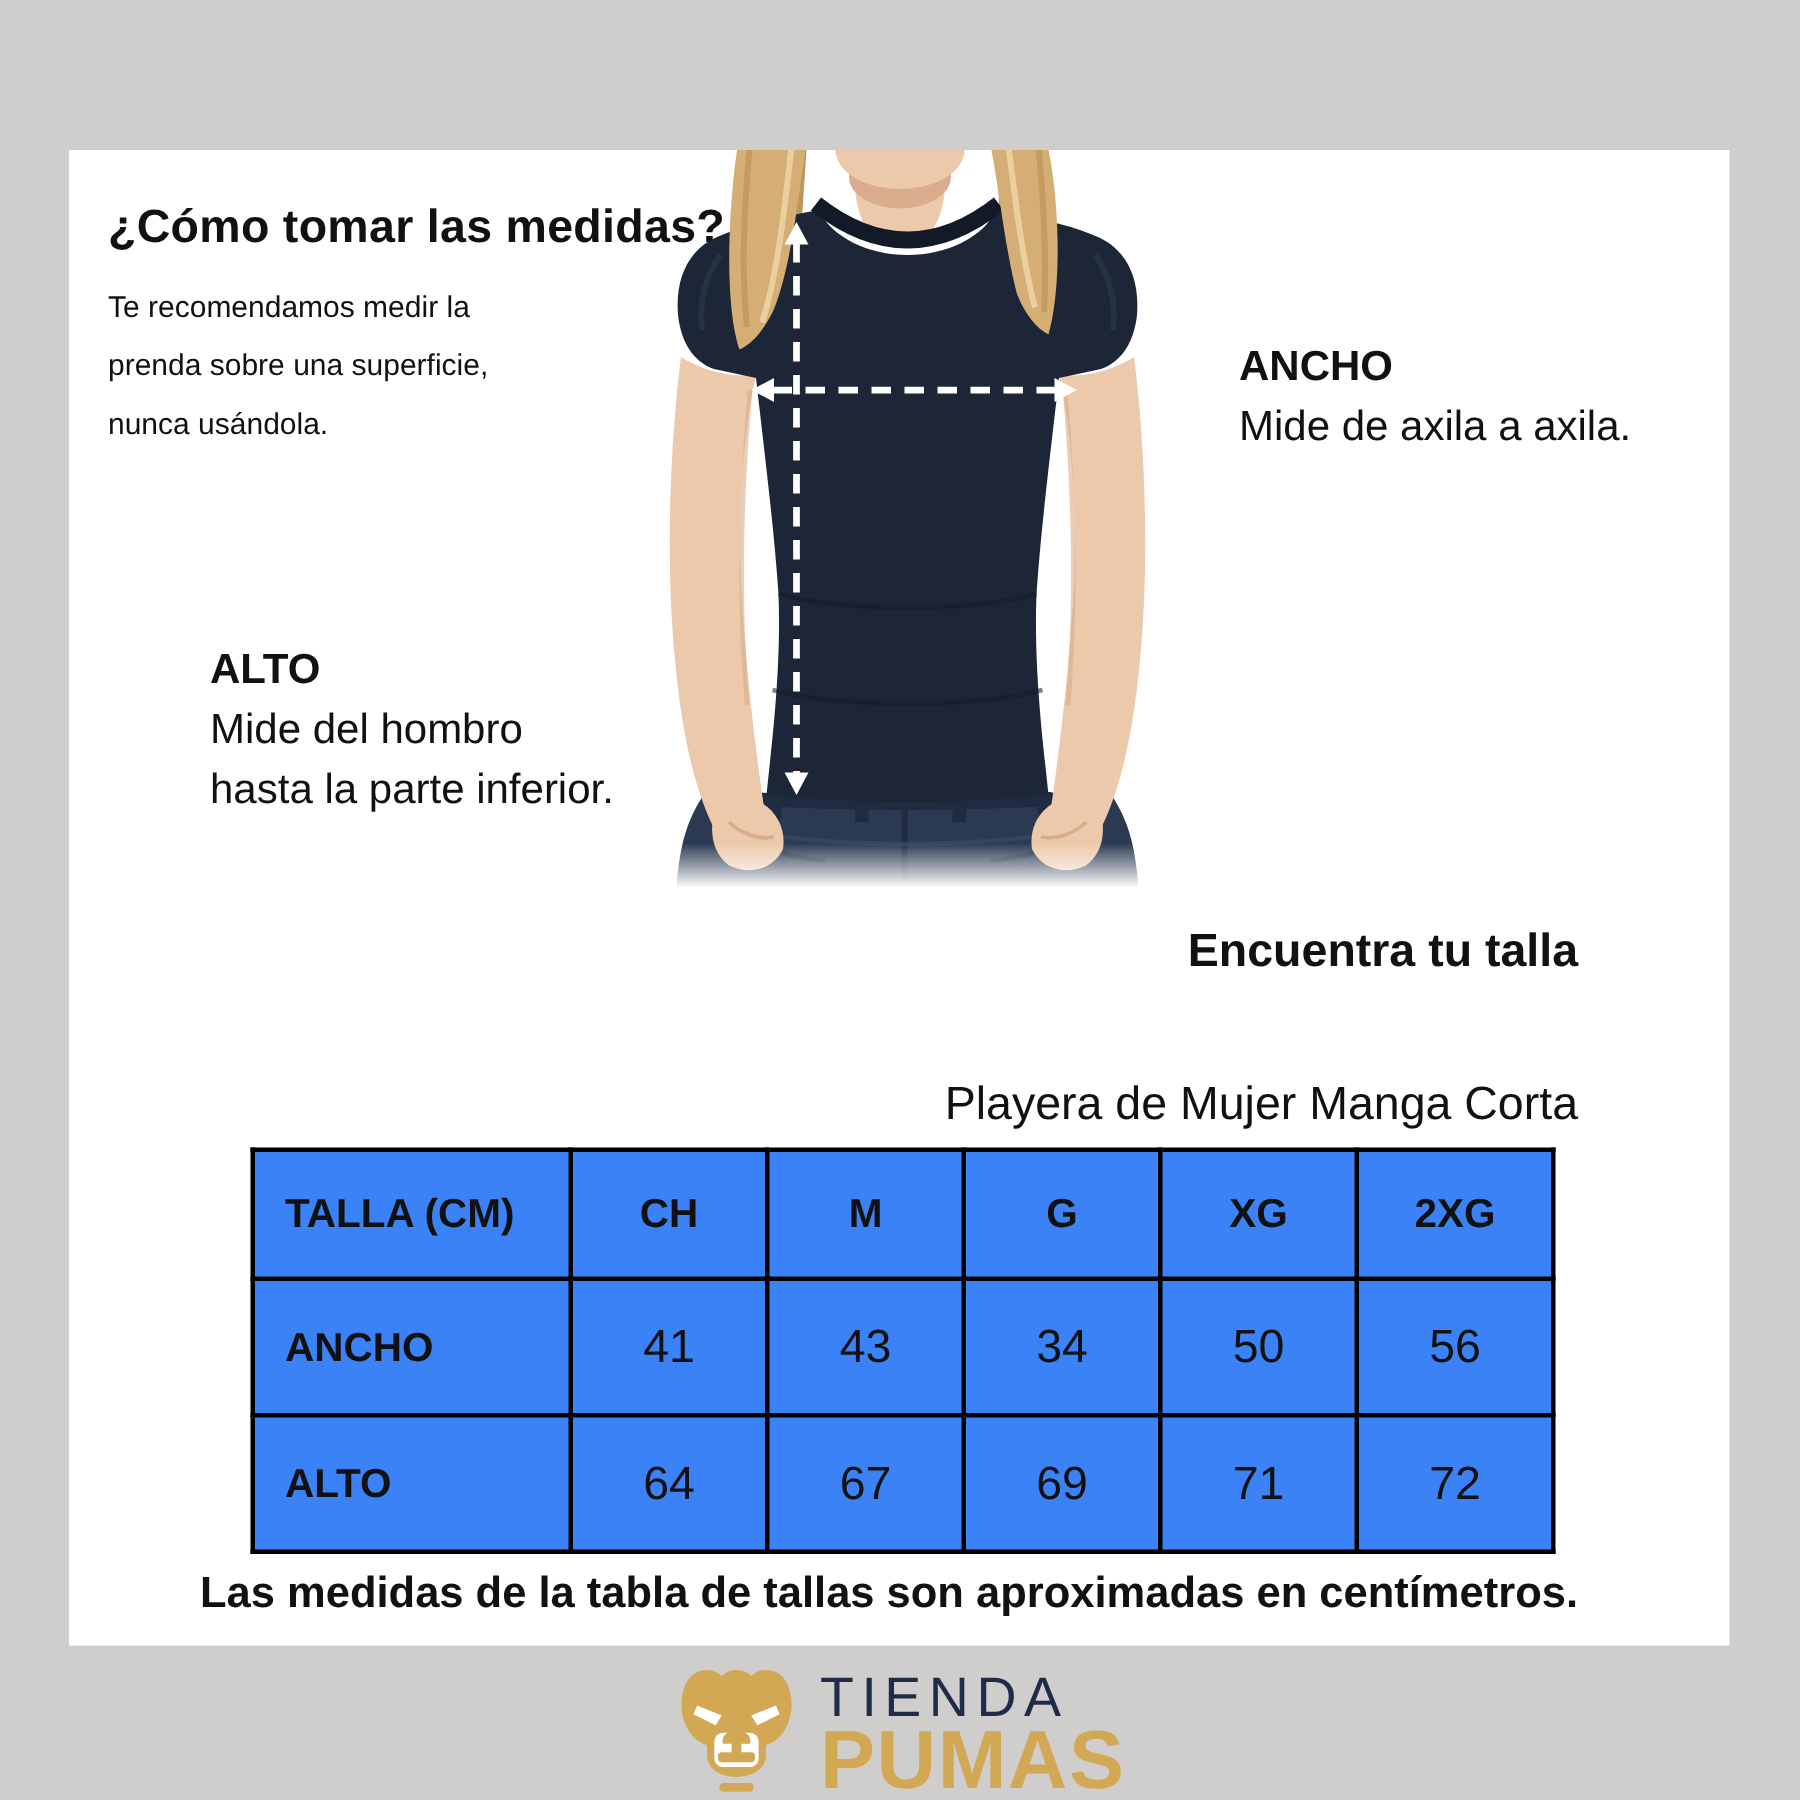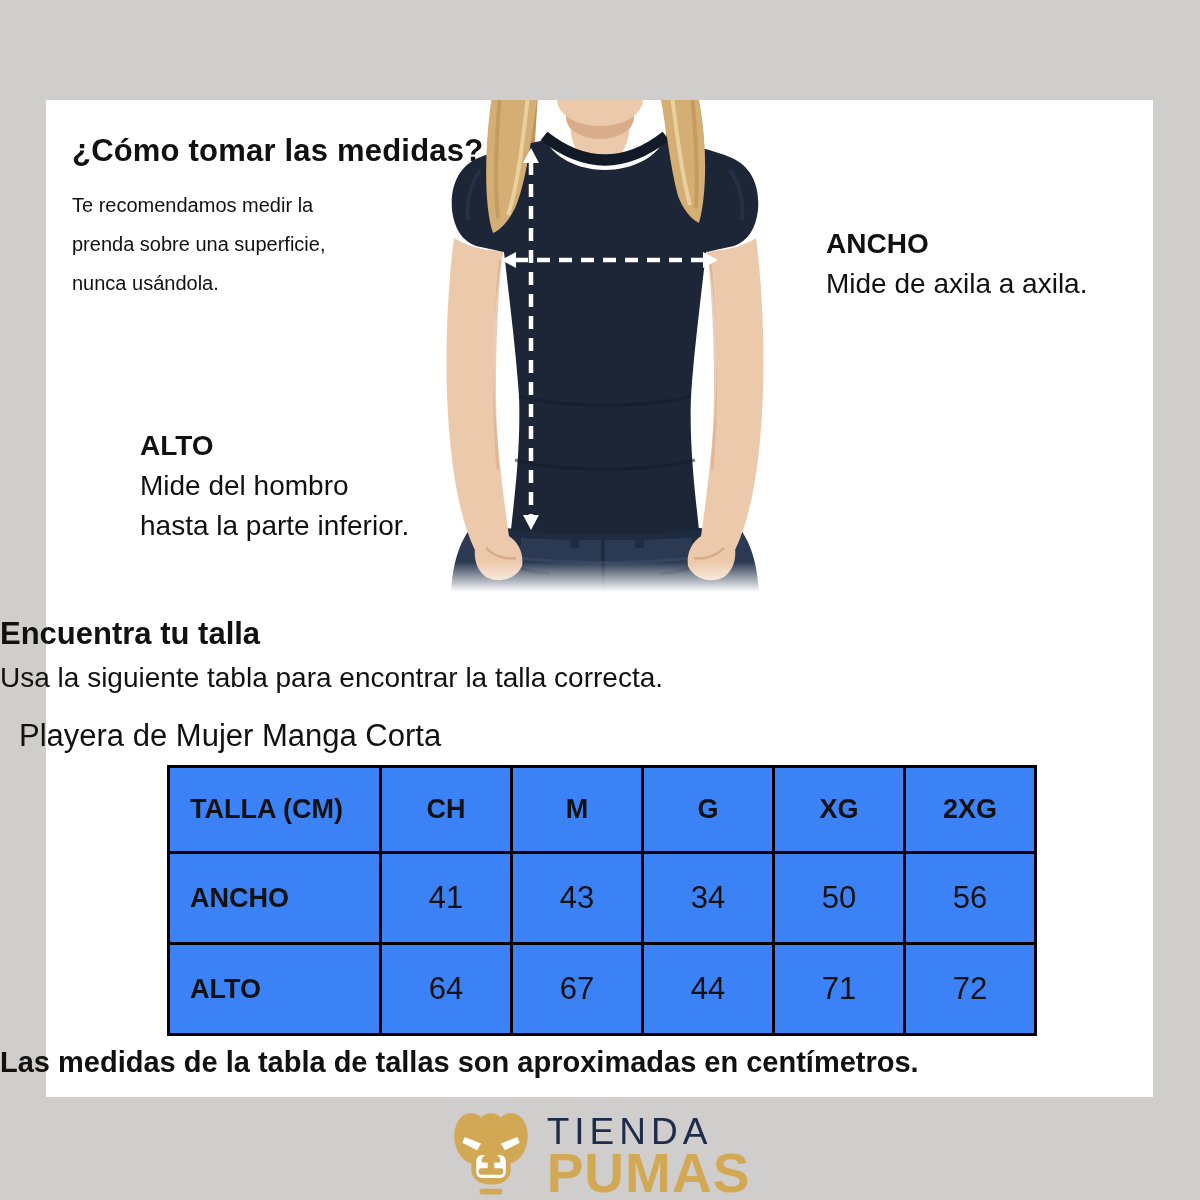--- a/index.html
+++ b/index.html
@@ -11,24 +11,24 @@
   .how-title{left:72px;top:133px;font-size:31px;font-weight:bold;letter-spacing:.2px;}
   .how-lines{left:72px;top:186px;font-size:20px;line-height:39px;}
 
   .model-wrap{left:420px;top:100px;width:370px;height:492px;}
 
   .measure-label{font-size:28px;line-height:40px;}
   .measure-label .lbl{font-weight:bold;}
   .ancho-block{left:826px;top:224px;}
   .alto-block{left:140px;top:426px;}
 
-  .center-line{left:0;width:1052px;text-align:left;}
+  .center-line{left:0;width:1052px;text-align:right;}
   .encuentra{top:616px;font-size:31px;font-weight:bold;}
   .usa{top:662px;font-size:28px;}
-  .playera{top:718px;font-size:31px;margin-left:19px;}
+  .playera{top:718px;font-size:31px;}
 
   .size-table{left:167px;top:765px;border-collapse:collapse;table-layout:fixed;width:868px;}
   .size-table td,.size-table th{border:3px solid #000;background:#3b82f6;vertical-align:middle;}
   .size-table th{height:81px;font-size:27px;font-weight:bold;text-align:center;}
   .size-table td{height:86px;font-size:31px;font-weight:normal;text-align:center;}
   .size-table .rowhead{text-align:left;padding-left:20px;font-size:27px;font-weight:bold;}
   .col-first{width:212px;}
   .col-size{width:131px;}
 
   .note{top:1046px;font-size:29px;font-weight:bold;}
@@ -136,21 +136,20 @@
     <div>Mide de axila a axila.</div>
   </div>
 
   <div class="abs measure-label alto-block">
     <div class="lbl">ALTO</div>
     <div>Mide del hombro</div>
     <div>hasta la parte inferior.</div>
   </div>
 
   <div class="abs center-line encuentra">Encuentra tu talla</div>
-  <div class="abs center-line usa">Usa la siguiente tabla para encontrar la talla correcta.</div>
   <div class="abs center-line playera">Playera de Mujer Manga Corta</div>
 
   <table class="abs size-table">
     <colgroup>
       <col class="col-first">
         <col class="col-size">
         <col class="col-size">
       <col class="col-size">
         <col class="col-size">
         <col class="col-size">
@@ -169,21 +168,21 @@
       <td>41</td>
       <td>43</td>
       <td>34</td>
       <td>50</td>
       <td>56</td>
     </tr>
     <tr>
       <td class="rowhead">ALTO</td>
       <td>64</td>
       <td>67</td>
-      <td>44</td>
+      <td>69</td>
       <td>71</td>
       <td>72</td>
     </tr>
   </tbody>
     </table>
 
   <div class="abs center-line note">Las medidas de la tabla de tallas son aproximadas en centímetros.</div>
 
   <div class="abs brand-row">
     <svg width="82" height="88" viewBox="0 0 100 106">

